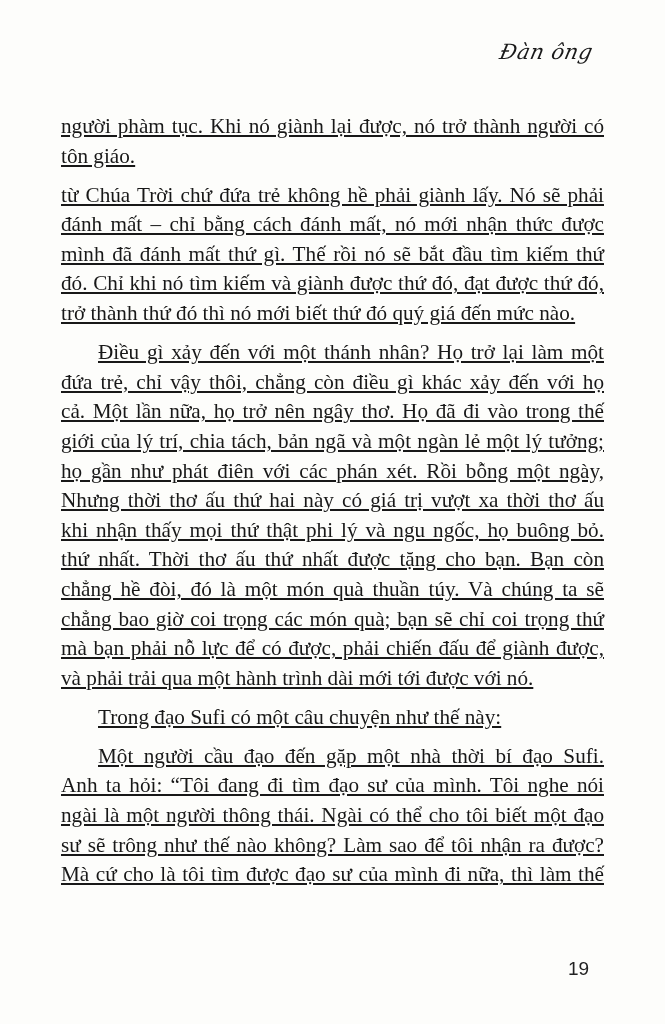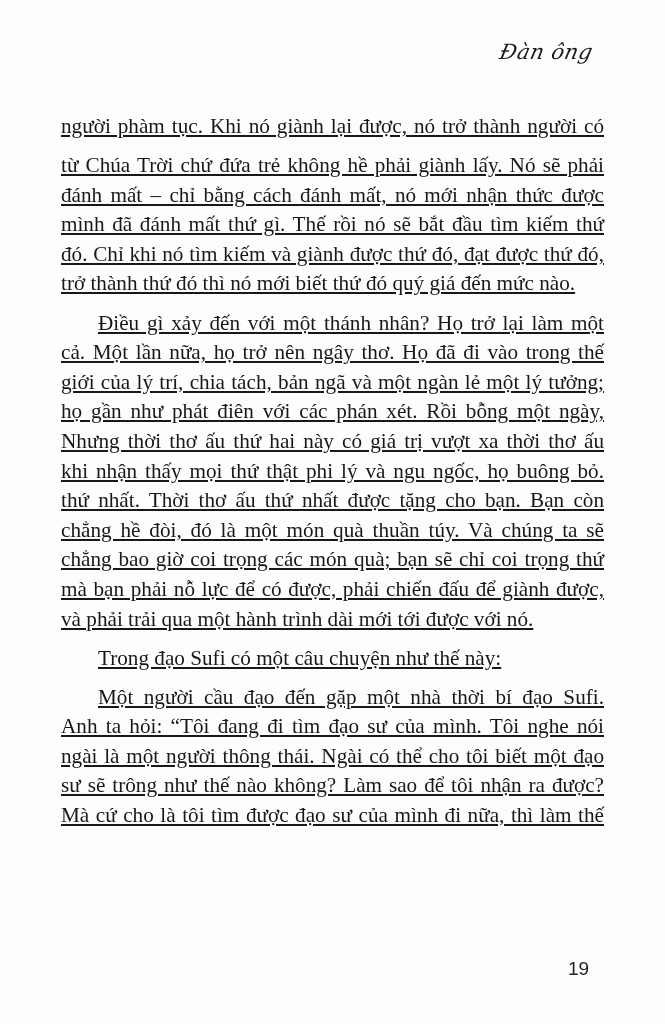--- a/index.html
+++ b/index.html
@@ -35,32 +35,34 @@
 </head>
 <body>
 
 <div class="page">
   <div class="running-head">Đàn ông</div>
 
   <div class="body-text">
 
     <p class="para">
       <span class="line">người phàm tục. Khi nó giành lại được, nó trở thành người có</span>
+      <span class="line last">tôn giáo.</span>
     </p>
 
     <p class="para">
       <span class="line">từ Chúa Trời chứ đứa trẻ không hề phải giành lấy. Nó sẽ phải</span>
       <span class="line">đánh mất – chỉ bằng cách đánh mất, nó mới nhận thức được</span>
       <span class="line">mình đã đánh mất thứ gì. Thế rồi nó sẽ bắt đầu tìm kiếm thứ</span>
       <span class="line">đó. Chỉ khi nó tìm kiếm và giành được thứ đó, đạt được thứ đó,</span>
       <span class="line last">trở thành thứ đó thì nó mới biết thứ đó quý giá đến mức nào.</span>
     </p>
 
     <p class="para">
       <span class="line indent">Điều gì xảy đến với một thánh nhân? Họ trở lại làm một</span>
+      <span class="line">đứa trẻ, chỉ vậy thôi, chẳng còn điều gì khác xảy đến với họ</span>
       <span class="line">cả. Một lần nữa, họ trở nên ngây thơ. Họ đã đi vào trong thế</span>
       <span class="line">giới của lý trí, chia tách, bản ngã và một ngàn lẻ một lý tưởng;</span>
       <span class="line">họ gần như phát điên với các phán xét. Rồi bỗng một ngày,</span>
       <span class="line">Nhưng thời thơ ấu thứ hai này có giá trị vượt xa thời thơ ấu</span>
       <span class="line">khi nhận thấy mọi thứ thật phi lý và ngu ngốc, họ buông bỏ.</span>
       <span class="line">thứ nhất. Thời thơ ấu thứ nhất được tặng cho bạn. Bạn còn</span>
       <span class="line">chẳng hề đòi, đó là một món quà thuần túy. Và chúng ta sẽ</span>
       <span class="line">chẳng bao giờ coi trọng các món quà; bạn sẽ chỉ coi trọng thứ</span>
       <span class="line">mà bạn phải nỗ lực để có được, phải chiến đấu để giành được,</span>
       <span class="line last">và phải trải qua một hành trình dài mới tới được với nó.</span>

